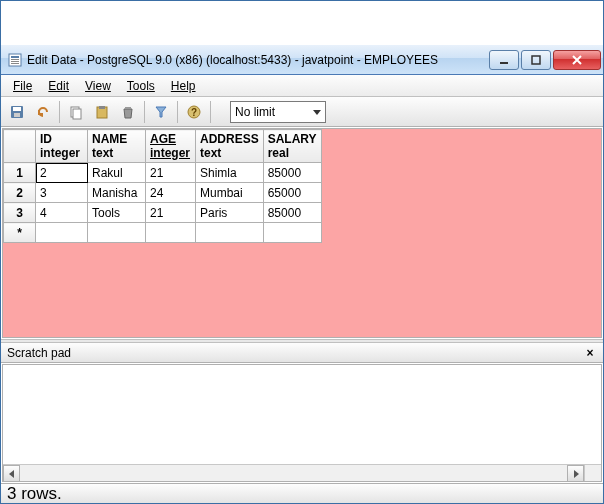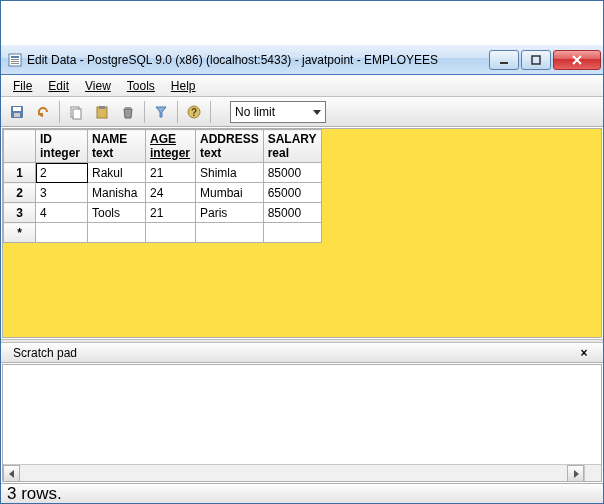--- a/index.html
+++ b/index.html
@@ -109,21 +109,21 @@
   position: absolute; right: 4px; top: 50%; transform: translateY(-50%);
 }
 .content {
   flex: 1;
   display: flex;
   flex-direction: column;
   overflow: hidden;
 }
 .grid-area {
   flex: 1;
-  background: #fde047;
+  background: #fca5a5;
   border: 1px solid #b0b0b0;
   margin: 1px;
   overflow: auto;
   position: relative;
 }
 table.grid {
   border-collapse: collapse;
   font-size: 12px;
 }
 table.grid th, table.grid td {
@@ -160,21 +160,21 @@
   border-top: 1px solid #c0c0c0;
   border-bottom: 1px solid #c0c0c0;
   cursor: row-resize;
 }
 .scratch-header {
   height: 20px;
   background: linear-gradient(to bottom, #fdfdfd, #e4e4e4);
   border-bottom: 1px solid #b0b0b0;
   display: flex;
   align-items: center;
-  padding: 0 12px;
+  padding: 0 6px;
   font-size: 12px;
 }
 .scratch-header .spacer { flex: 1; }
 .scratch-close {
   width: 14px; height: 14px;
   display: flex; align-items: center; justify-content: center;
   cursor: pointer;
   font-weight: bold;
 }
 .scratch-body {

